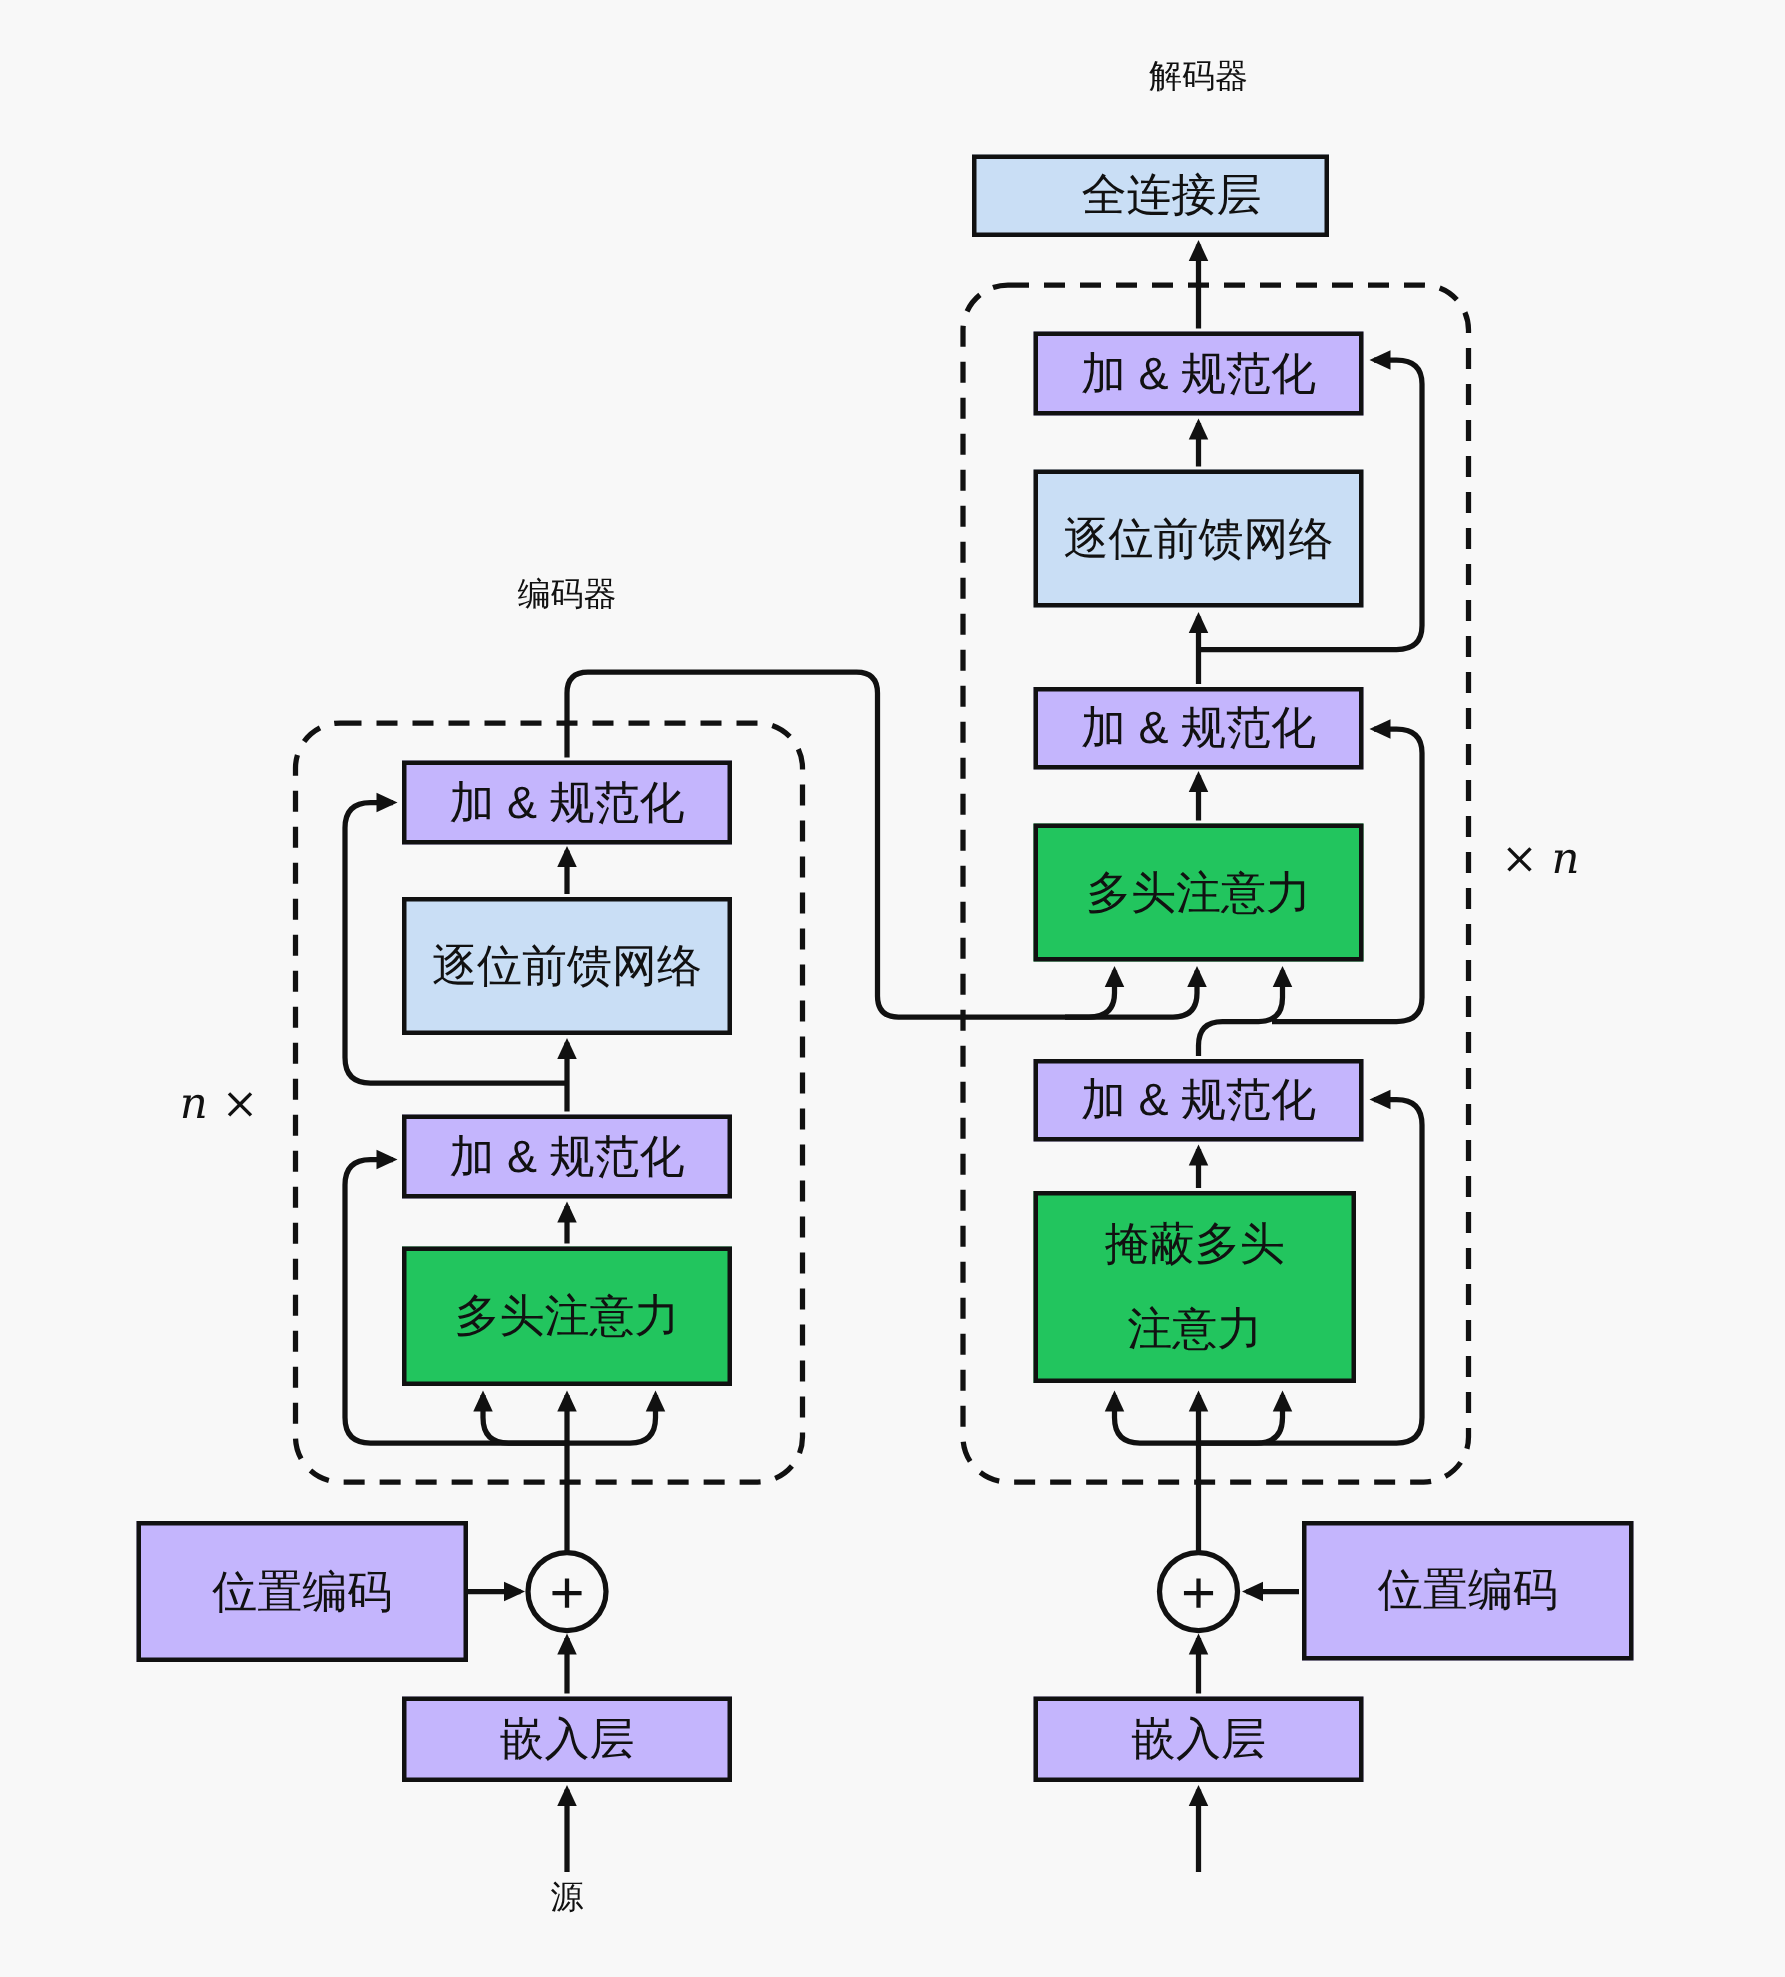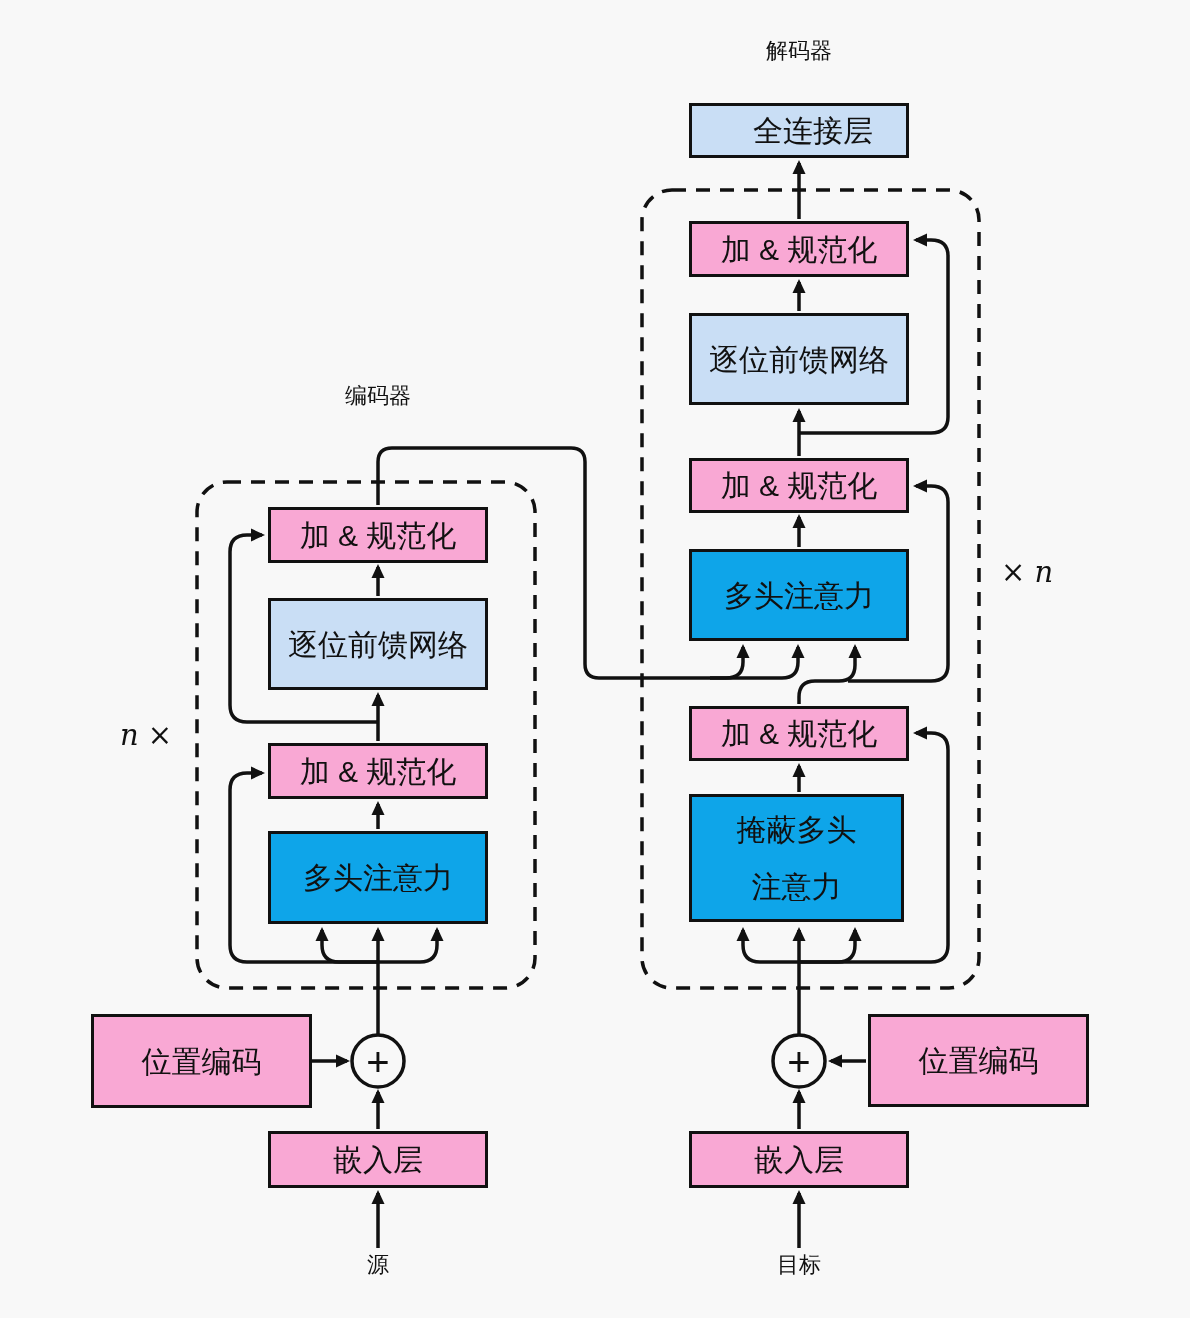--- a/index.html
+++ b/index.html
@@ -7,23 +7,23 @@
     position:relative;width:1190px;height:1318px;background:#f8f8f8;
     font-family:"Liberation Sans","DejaVu Sans",sans-serif;color:#111;
     overflow:hidden;
   }
   .wires{position:absolute;left:0;top:0;width:1190px;height:1318px;}
   .box{
     position:absolute;box-sizing:border-box;border:3.5px solid #111;
     display:flex;align-items:center;justify-content:center;
     font-size:30px;line-height:1.9;text-align:center;white-space:pre-line;
   }
-  .white{background:#f9a8d4;}
+  .white{background:#c4b5fd;}
   .light{background:#c9def5;}
-  .blue{background:#0ea5e9;}
+  .blue{background:#22c55e;}
   .lbl{position:absolute;font-size:22px;text-align:center;}
   .rep{
     font-family:"DejaVu Serif","Liberation Serif",serif;
     font-style:italic;font-size:29px;
   }
 </style>
 </head>
 <body>
 
 <div class="stage">
@@ -80,30 +80,29 @@
       <circle cx="799" cy="1061" r="26" fill="#f8f8f8" stroke="#111" stroke-width="3.5"></circle>
       <text x="799" y="1062" text-anchor="middle" dominant-baseline="central" font-size="40" fill="#111">+</text>
     </g>
   </svg>
 
   <div class="lbl" style="left:268px;top:381px;width:220px;">编码器</div>
   <div class="lbl" style="left:689px;top:36px;width:220px;">解码器</div>
   <div class="lbl rep" style="left:106px;top:718px;width:80px;">n ×</div>
   <div class="lbl rep" style="left:987px;top:555px;width:80px;">× n</div>
   <div class="lbl" style="left:268px;top:1250px;width:220px;">源</div>
-  <div class="lbl" style="left:689px;top:1250px;width:220px;">目标</div>
 
   <div class="box white" style="left:268px;top:507px;width:220px;height:56px;">加 &amp; 规范化</div>
   <div class="box light" style="left:268px;top:598px;width:220px;height:92px;">逐位前馈网络</div>
   <div class="box white" style="left:268px;top:743px;width:220px;height:56px;">加 &amp; 规范化</div>
   <div class="box blue" style="left:268px;top:831px;width:220px;height:93px;">多头注意力</div>
   <div class="box white" style="left:91px;top:1014px;width:221px;height:94px;">位置编码</div>
   <div class="box white" style="left:268px;top:1131px;width:220px;height:57px;">嵌入层</div>
 
-  <div class="box light" style="left:689px;top:103px;width:220px;height:55px;padding-left:28px;">全连接层</div>
+  <div class="box light" style="left:648px;top:103px;width:238px;height:55px;padding-left:28px;">全连接层</div>
   <div class="box white" style="left:689px;top:221px;width:220px;height:56px;">加 &amp; 规范化</div>
   <div class="box light" style="left:689px;top:313px;width:220px;height:92px;">逐位前馈网络</div>
   <div class="box white" style="left:689px;top:458px;width:220px;height:55px;">加 &amp; 规范化</div>
   <div class="box blue" style="left:689px;top:549px;width:220px;height:92px;">多头注意力</div>
   <div class="box white" style="left:689px;top:706px;width:220px;height:55px;">加 &amp; 规范化</div>
   <div class="box blue" style="left:689px;top:794px;width:215px;height:128px;">掩蔽多头
 注意力</div>
   <div class="box white" style="left:868px;top:1014px;width:221px;height:93px;">位置编码</div>
   <div class="box white" style="left:689px;top:1131px;width:220px;height:57px;">嵌入层</div>
 

